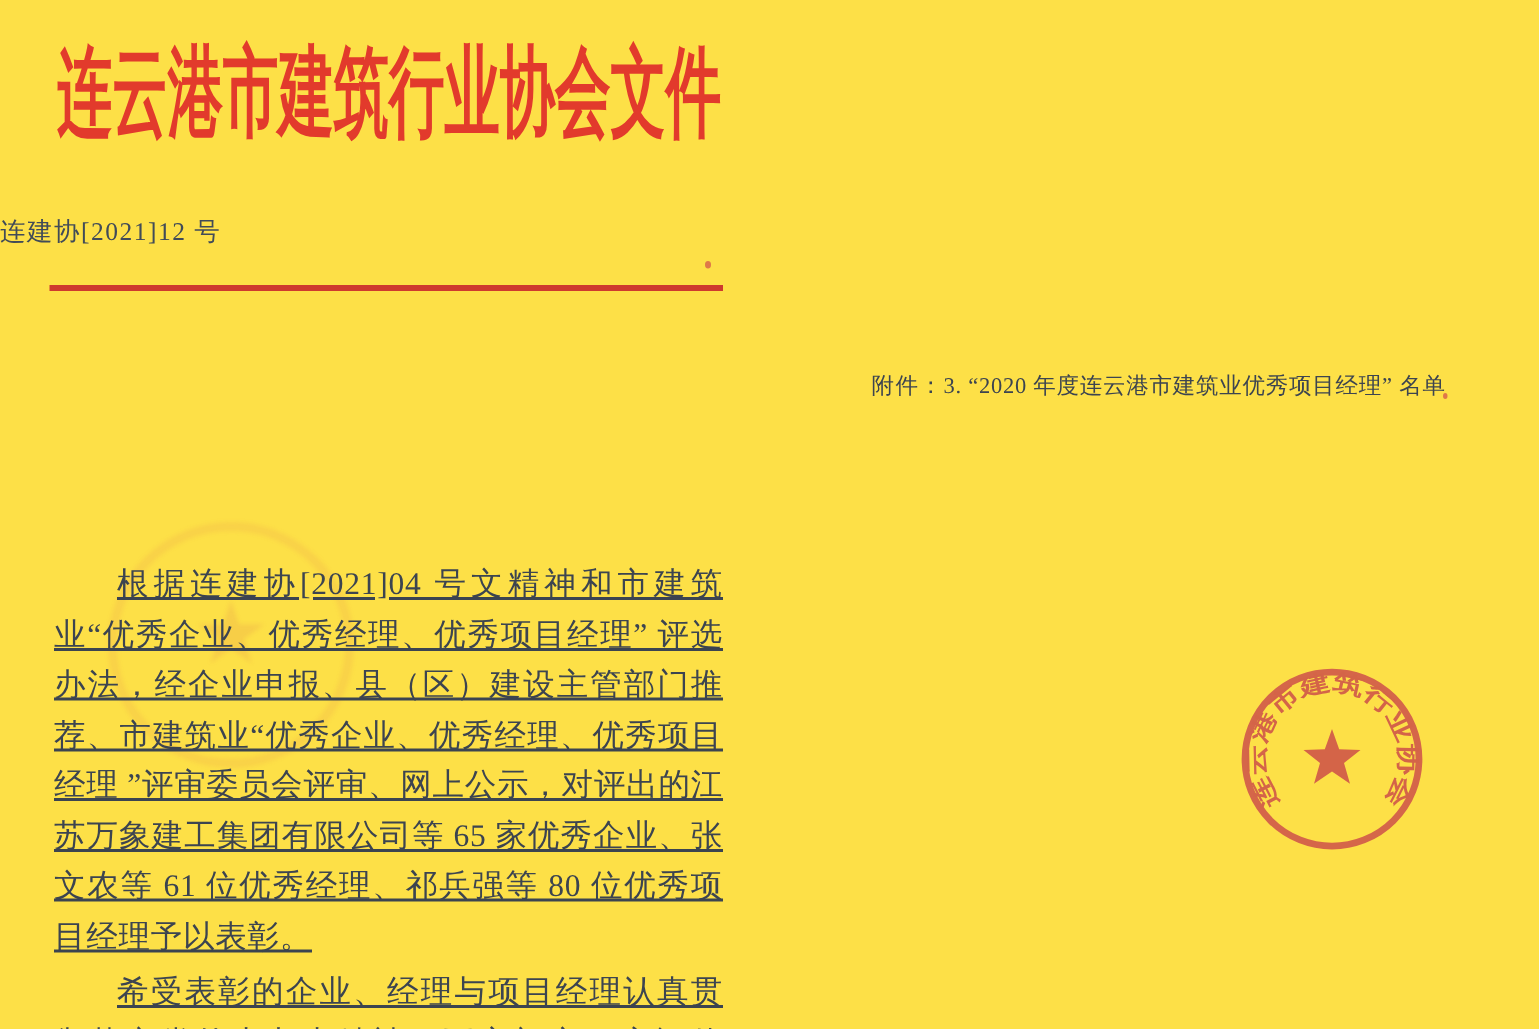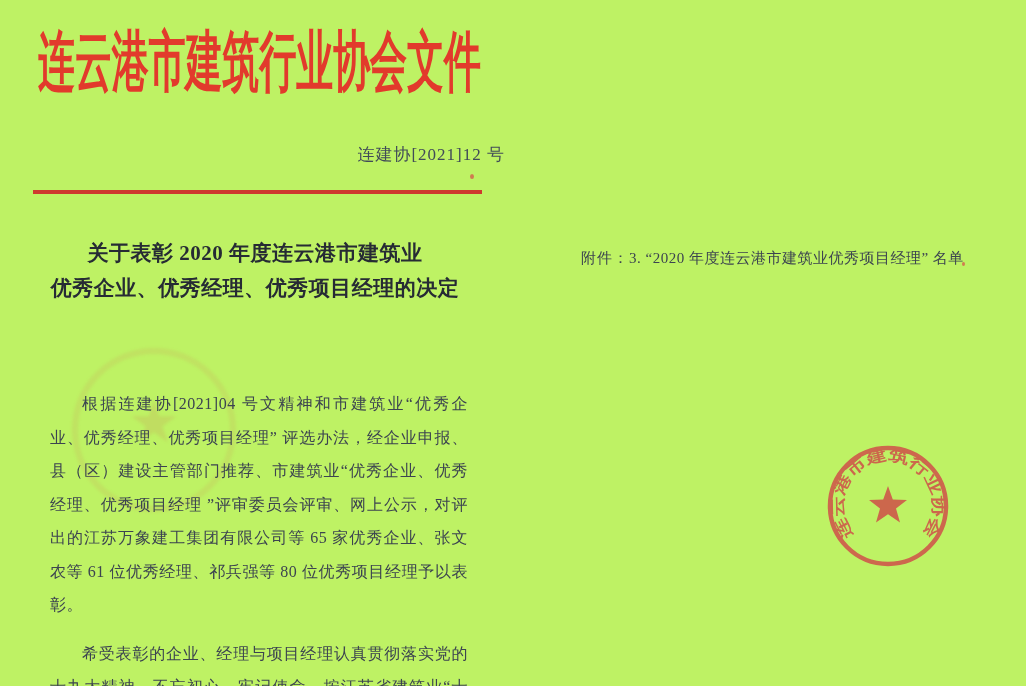--- a/index.html
+++ b/index.html
@@ -1,20 +1,20 @@
 <!DOCTYPE html>
 <html><head>
 <meta charset="utf-8">
 <style>
   html, body { margin: 0; padding: 0; background: #ffffff; }
   .sheet {
     position: relative;
     width: 1026px;
     height: 686px;
-    background: #bef264;
+    background: #fde047;
     overflow: hidden;
     font-family: "Liberation Serif", serif;
   }
 
   
   .header-title {
     position: absolute;
     left: 38px; top: 26px;
     font-size: 60px;
     font-weight: bold;
@@ -22,21 +22,21 @@
     white-space: nowrap;
     transform: scale(0.615, 1.1);
     transform-origin: top left;
     letter-spacing: 0px;
     line-height: 1.1;
   }
   .doc-number {
     position: absolute;
     left: 0; top: 143px;
     width: 505px;
-    text-align: right;
+    text-align: left;
     font-size: 17px;
     color: #414b58;
     letter-spacing: 1px;
   }
   .red-rule {
     position: absolute;
     left: 33px; top: 190px;
     width: 449px; height: 4px;
     background: #ce3a2e;
   }
@@ -59,26 +59,27 @@
     letter-spacing: 1.5px;
   }
   .body-text {
     position: absolute;
     left: 35px; top: 372px;
     width: 448px;
     color: #3c4450;
     z-index: 1;
   }
   .body-text p {
-    margin: 15px;
-    font-size: 16px;
+    margin: 1px;
+    font-size: 21px;
     line-height: 33.5px;
     text-indent: 2em;
     text-align: justify;
     letter-spacing: 0.5px;
+    text-decoration: underline;
   }
   .body-text p + p { margin-top: 4px; }
 
   
   .bleed-seal {
     position: absolute;
     left: 72px; top: 348px;
     width: 152px; height: 152px;
     border: 6px solid rgba(212, 86, 74, 0.10);
     border-radius: 50%;
@@ -147,24 +148,20 @@
 <body>
 
 <div class="sheet">
 
   <div class="header-title">连云港市建筑行业协会文件</div>
 
   <div class="doc-number">连建协[2021]12 号</div>
 
   <div class="red-rule"></div>
 
-  <div class="doc-title">
-    <div>关于表彰 2020 年度连云港市建筑业</div>
-    <div>优秀企业、优秀经理、优秀项目经理的决定</div>
-  </div>
 
   <div class="bleed-seal">
     <div class="bleed-star">★</div>
   </div>
 
 
   <div class="body-text">
     <p>根据连建协[2021]04 号文精神和市建筑业“优秀企业、优秀经理、优秀项目经理” 评选办法，经企业申报、县（区）建设主管部门推荐、市建筑业“优秀企业、优秀经理、优秀项目经理 ”评审委员会评审、网上公示，对评出的江苏万象建工集团有限公司等 65 家优秀企业、张文农等 61 位优秀经理、祁兵强等 80 位优秀项目经理予以表彰。</p>
     <p>希受表彰的企业、经理与项目经理认真贯彻落实党的十九大精神，不忘初心、牢记使命，按江苏省建筑业“十四五”发展规划要求，坚定不移贯彻新发展理念，构建新发展格局，</p>
   </div>

